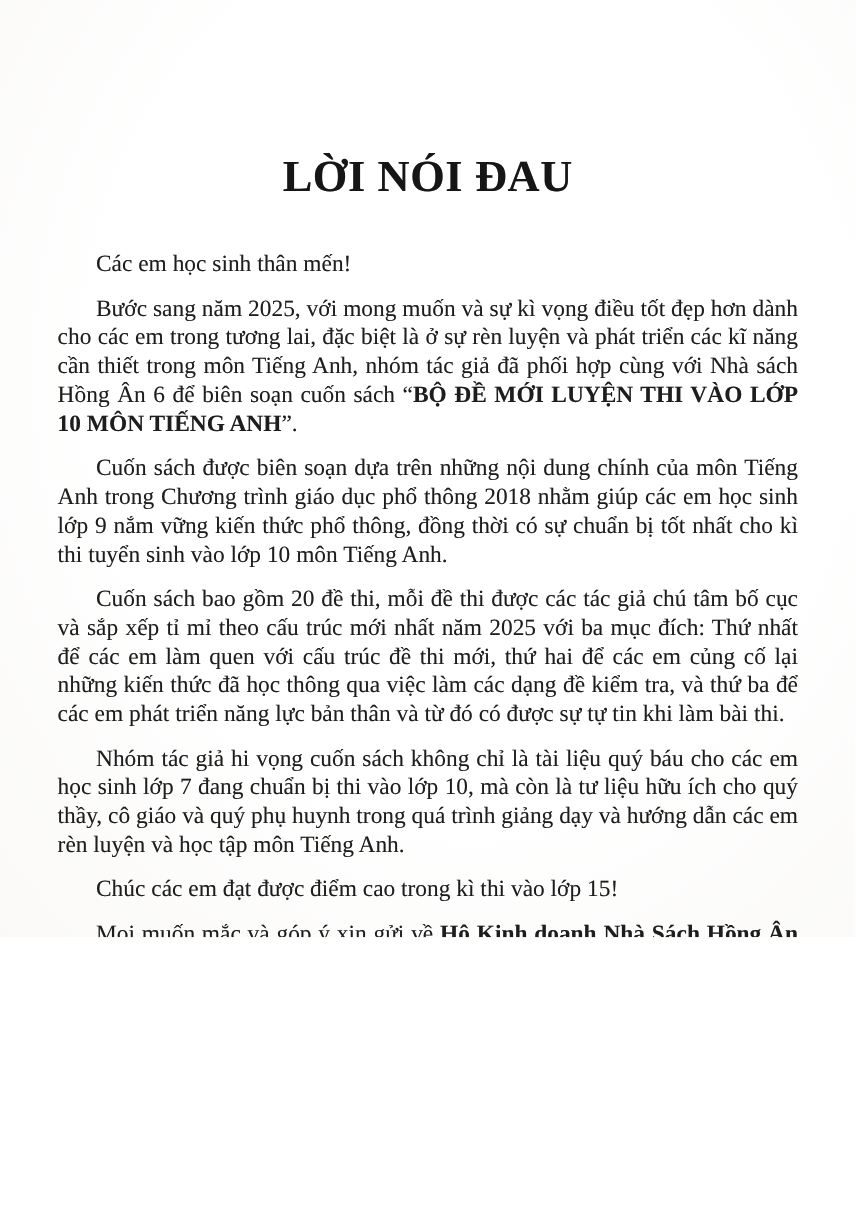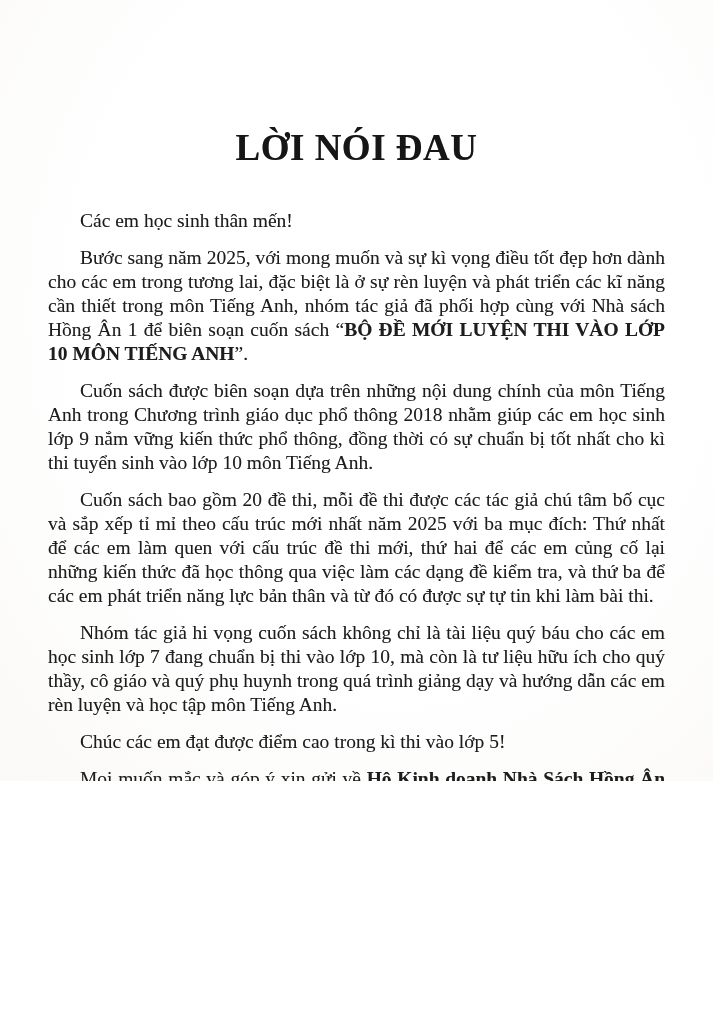--- a/index.html
+++ b/index.html
@@ -56,24 +56,24 @@
   }
 </style>
 </head>
 <body>
 
 <div class="page">
   <div class="content">
     <h1 class="doc-title">LỜI NÓI ĐAU</h1>
     <div>
         <p class="para"><span>Các em học sinh thân mến!</span></p>
-        <p class="para"><span>Bước sang năm 2025, với mong muốn và sự kì vọng điều tốt đẹp hơn dành cho các em trong tương lai, đặc biệt là ở sự rèn luyện và phát triển các kĩ năng cần thiết trong môn Tiếng Anh, nhóm tác giả đã phối hợp cùng với Nhà sách Hồng Ân 1 để biên soạn cuốn sách “</span><span class="bold">BỘ ĐỀ MỚI LUYỆN THI VÀO LỚP 10 MÔN TIẾNG ANH</span><span>”.</span></p>
+        <p class="para"><span>Bước sang năm 2025, với mong muốn và sự kì vọng điều tốt đẹp hơn dành cho các em trong tương lai, đặc biệt là ở sự rèn luyện và phát triển các kĩ năng cần thiết trong môn Tiếng Anh, nhóm tác giả đã phối hợp cùng với Nhà sách Hồng Ân 6 để biên soạn cuốn sách “</span><span class="bold">BỘ ĐỀ MỚI LUYỆN THI VÀO LỚP 10 MÔN TIẾNG ANH</span><span>”.</span></p>
         <p class="para"><span>Cuốn sách được biên soạn dựa trên những nội dung chính của môn Tiếng Anh trong Chương trình giáo dục phổ thông 2018 nhằm giúp các em học sinh lớp 9 nắm vững kiến thức phổ thông, đồng thời có sự chuẩn bị tốt nhất cho kì thi tuyển sinh vào lớp 10 môn Tiếng Anh.</span></p>
         <p class="para"><span>Cuốn sách bao gồm 20 đề thi, mỗi đề thi được các tác giả chú tâm bố cục và sắp xếp tỉ mỉ theo cấu trúc mới nhất năm 2025 với ba mục đích: Thứ nhất để các em làm quen với cấu trúc đề thi mới, thứ hai để các em củng cố lại những kiến thức đã học thông qua việc làm các dạng đề kiểm tra, và thứ ba để các em phát triển năng lực bản thân và từ đó có được sự tự tin khi làm bài thi.</span></p>
         <p class="para"><span>Nhóm tác giả hi vọng cuốn sách không chỉ là tài liệu quý báu cho các em học sinh lớp 7 đang chuẩn bị thi vào lớp 10, mà còn là tư liệu hữu ích cho quý thầy, cô giáo và quý phụ huynh trong quá trình giảng dạy và hướng dẫn các em rèn luyện và học tập môn Tiếng Anh.</span></p>
-        <p class="para"><span>Chúc các em đạt được điểm cao trong kì thi vào lớp 5!</span></p>
+        <p class="para"><span>Chúc các em đạt được điểm cao trong kì thi vào lớp 15!</span></p>
         <p class="para"><span>Mọi muốn mắc và góp ý xin gửi về </span><span class="bold">Hộ Kinh doanh Nhà Sách Hồng Ân 6</span></p>
         <p class="para"><span>Email: nhasachhongan@hotmail.com</span></p>
         <p class="para align-right"><span class="bold">Các tác giả</span></p>
       </div>
   </div>
   <div class="page-number">3</div>
 </div>
 
 </body></html>

